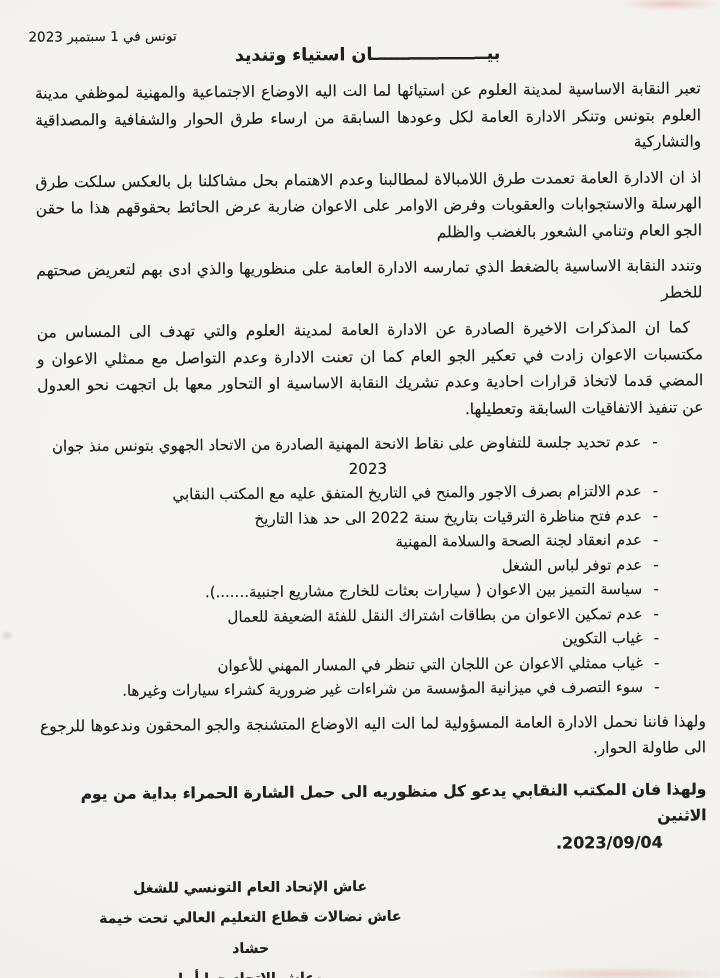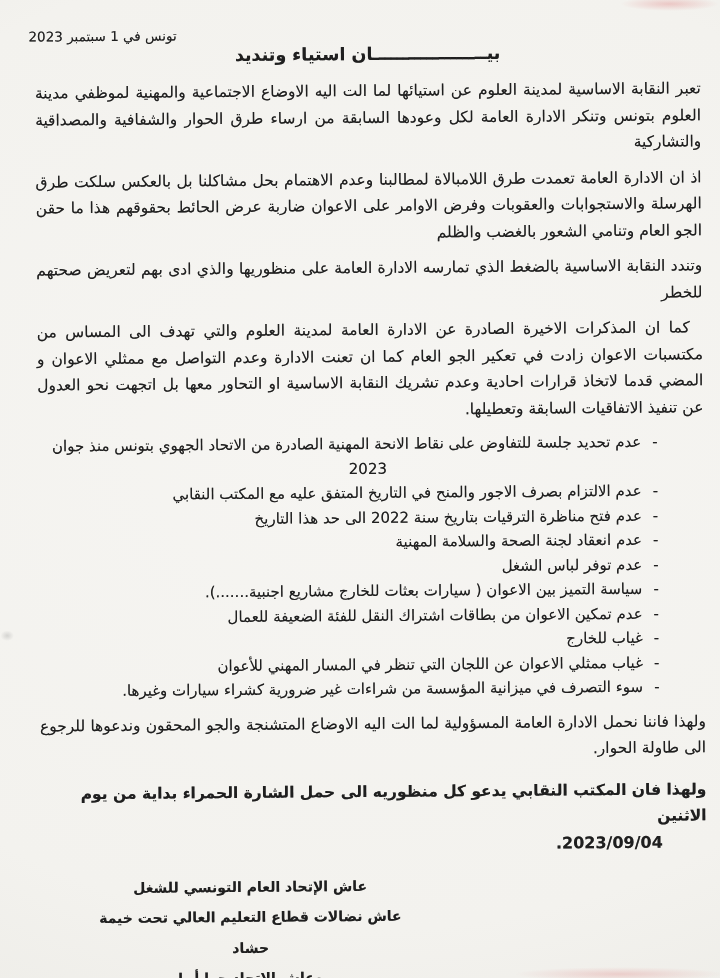--- a/index.html
+++ b/index.html
@@ -74,21 +74,21 @@
   <p class="para indent">كما ان المذكرات الاخيرة الصادرة عن الادارة العامة لمدينة العلوم والتي تهدف الى  المساس من مكتسبات الاعوان زادت في تعكير الجو العام  كما ان تعنت الادارة وعدم التواصل مع ممثلي الاعوان و المضي قدما لاتخاذ قرارات احادية وعدم تشريك النقابة الاساسية او التحاور معها بل اتجهت نحو العدول عن تنفيذ الاتفاقيات السابقة وتعطيلها.</p>
 
   <ul class="bullets">
       <li><span class="dash">-</span><span>عدم تحديد جلسة للتفاوض على نقاط الانحة المهنية الصادرة من الاتحاد الجهوي بتونس منذ جوان</span><div class="cont">2023</div></li>
       <li><span class="dash">-</span><span>عدم الالتزام بصرف الاجور والمنح في التاريخ المتفق عليه مع المكتب النقابي</span></li>
       <li><span class="dash">-</span><span>عدم فتح مناظرة الترقيات بتاريخ سنة 2022 الى حد هذا التاريخ</span></li>
       <li><span class="dash">-</span><span>عدم انعقاد لجنة الصحة والسلامة المهنية</span></li>
       <li><span class="dash">-</span><span>عدم توفر لباس الشغل</span></li>
       <li><span class="dash">-</span><span>سياسة التميز بين الاعوان ( سيارات بعثات للخارج مشاريع اجنبية.......).</span></li>
       <li><span class="dash">-</span><span>عدم تمكين الاعوان من بطاقات اشتراك النقل للفئة الضعيفة للعمال</span></li>
-      <li><span class="dash">-</span><span>غياب للخارج</span></li>
+      <li><span class="dash">-</span><span>غياب التكوين</span></li>
       <li><span class="dash">-</span><span>غياب ممثلي الاعوان عن اللجان التي تنظر في المسار المهني للأعوان</span></li>
       <li><span class="dash">-</span><span>سوء التصرف في ميزانية المؤسسة  من شراءات غير ضرورية كشراء سيارات وغيرها.</span></li>
     </ul>
 
   <p class="para">ولهذا فاننا نحمل الادارة العامة المسؤولية لما الت اليه الاوضاع المتشنجة والجو المحقون وندعوها للرجوع الى طاولة الحوار.</p>
 
   <div class="call">
     <div class="line1">ولهذا فان المكتب النقابي يدعو كل منظوريه الى حمل الشارة الحمراء بداية من يوم الاثنين</div>
     <div class="line2">2023/09/04.</div>
   </div>

